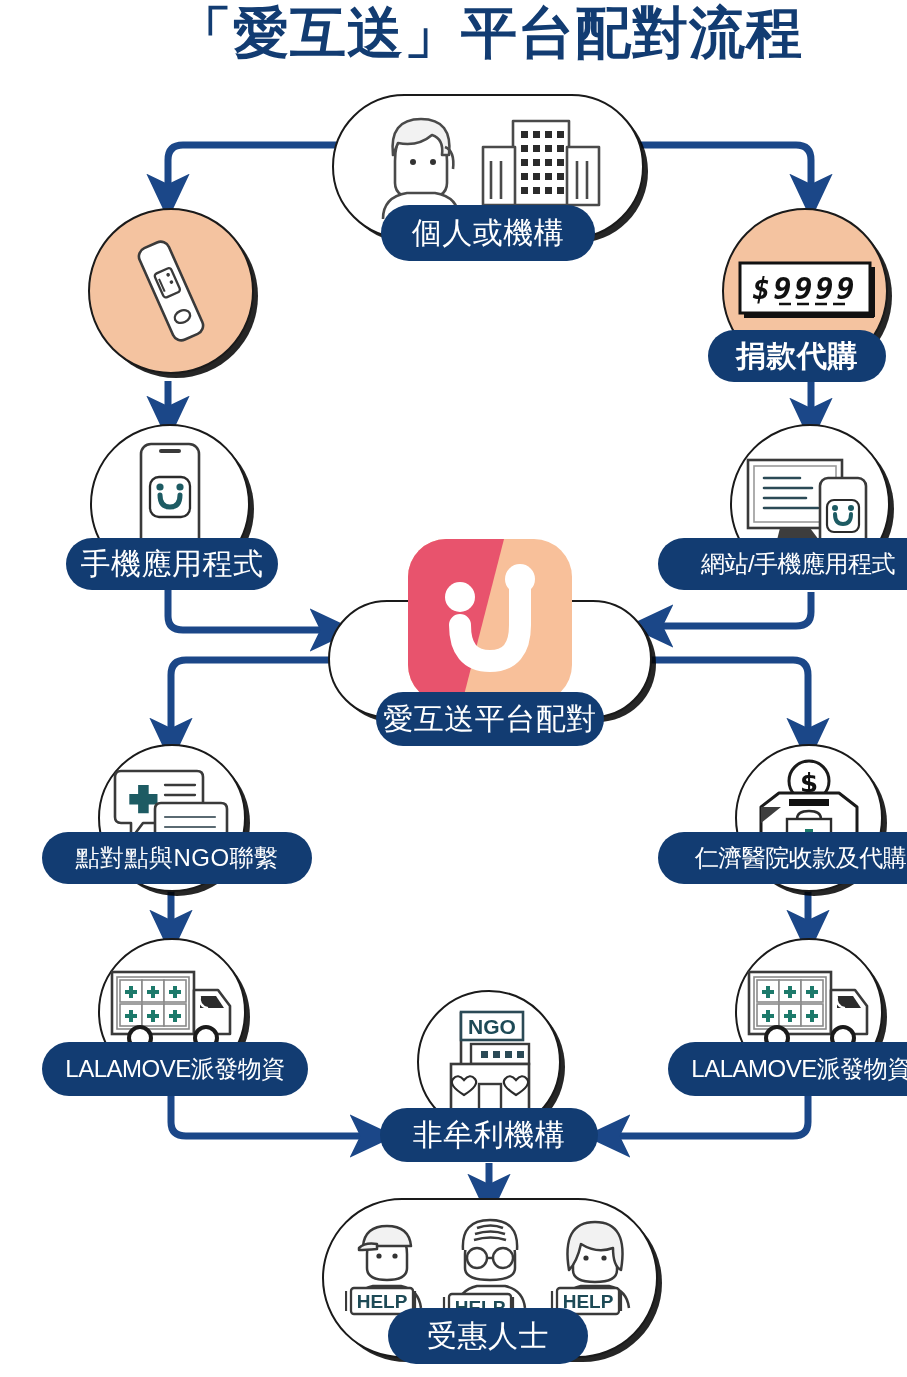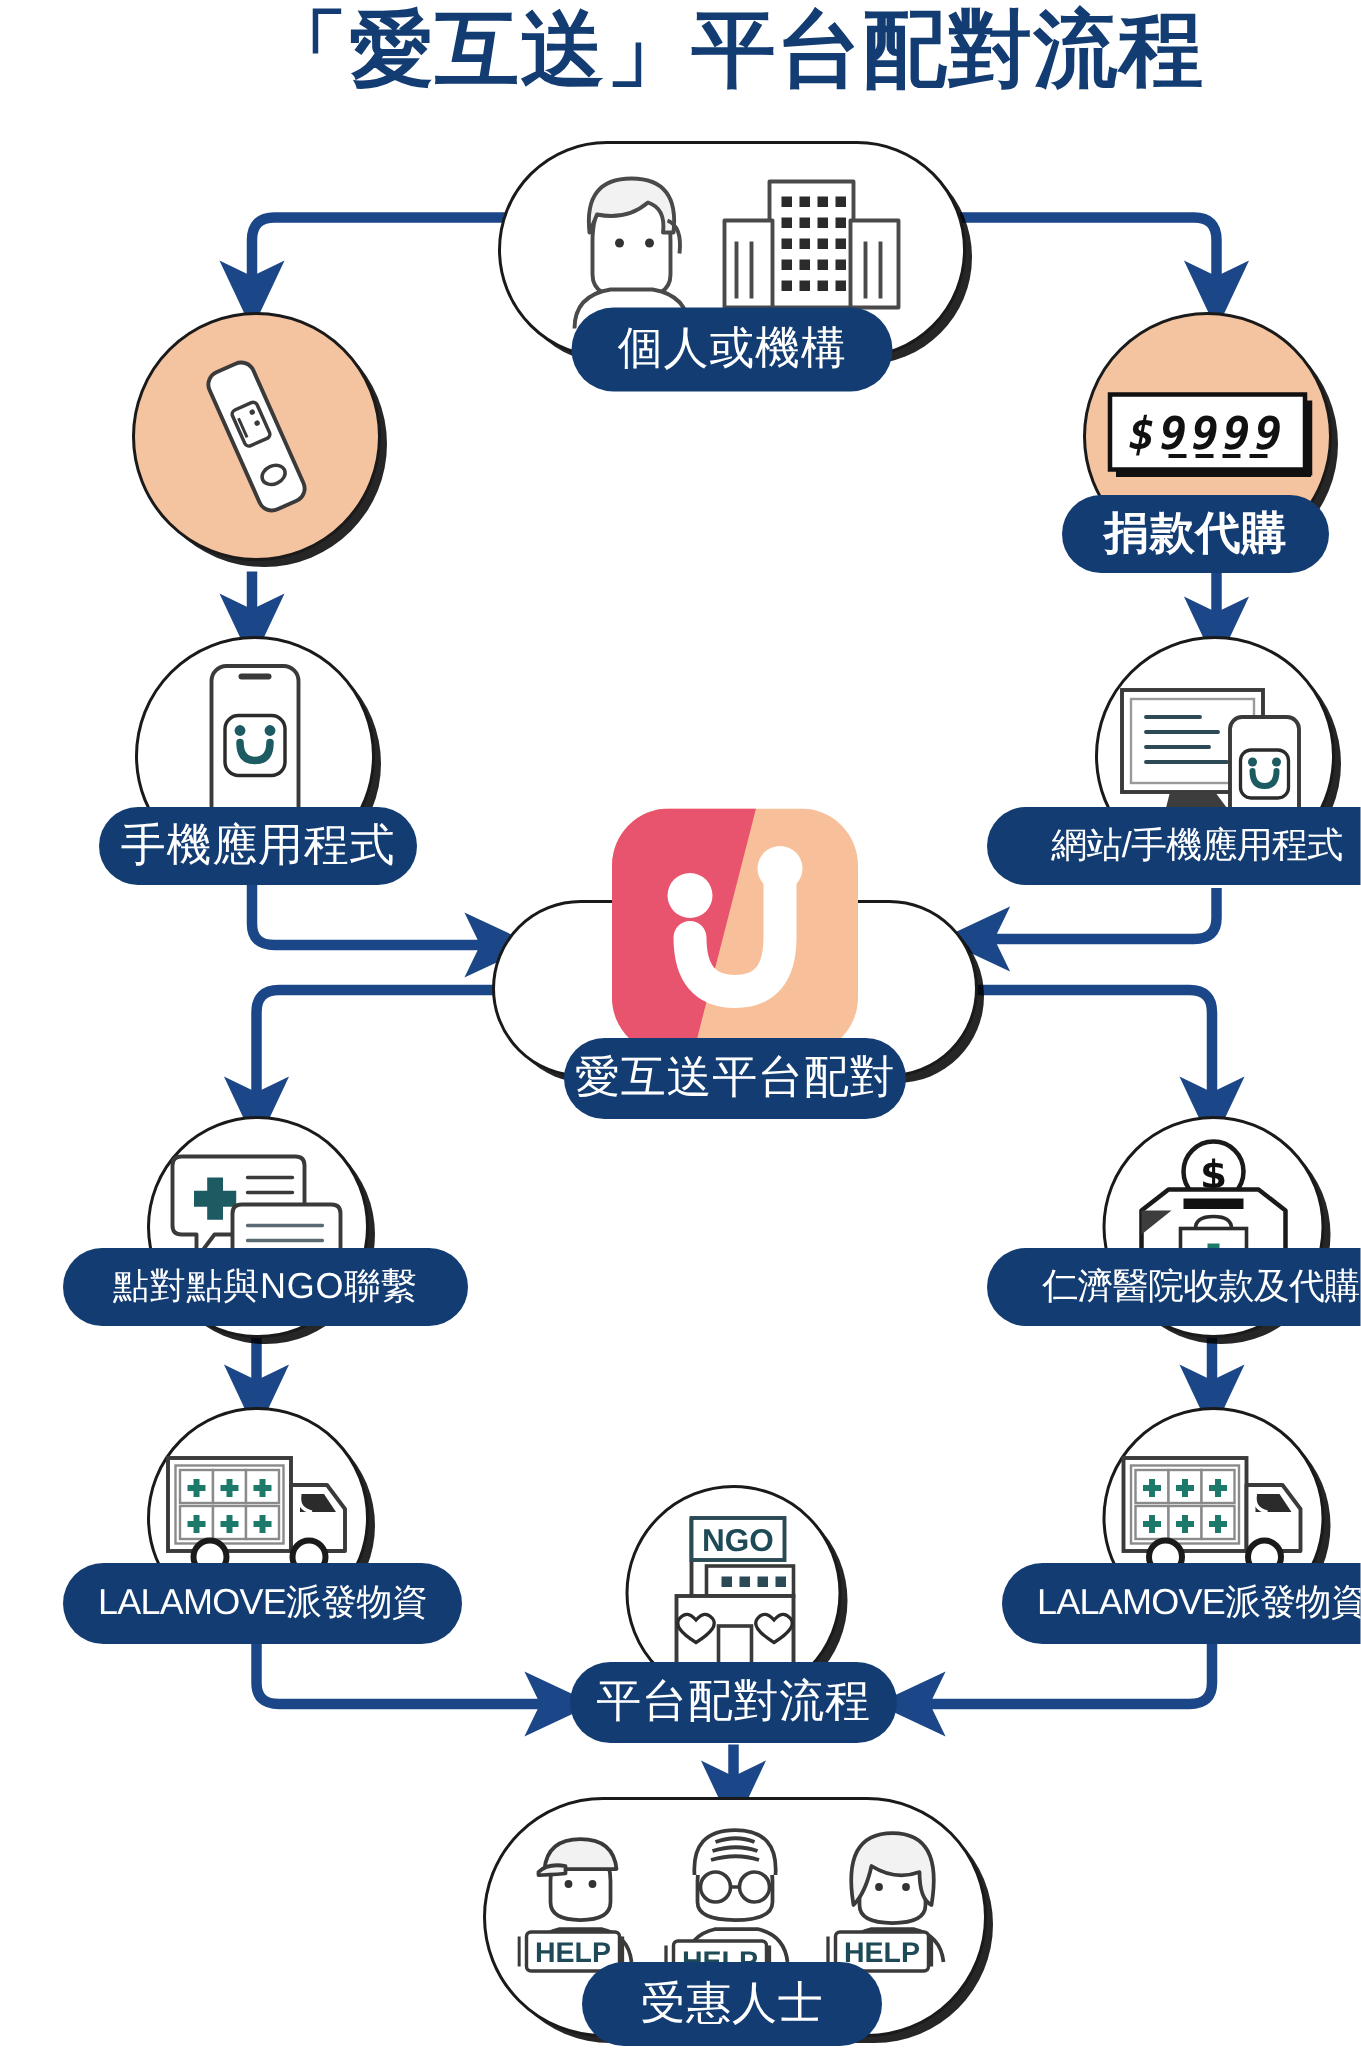--- a/index.html
+++ b/index.html
@@ -377,21 +377,21 @@
           <rect x="74" y="45" width="7" height="7"></rect>
             <rect x="86" y="45" width="7" height="7"></rect>
         </g>
         <rect x="20" y="58" width="78" height="50" fill="#fff" stroke="#3a3a3a" stroke-width="2.6"></rect>
         <rect x="48" y="78" width="22" height="30" fill="#fff" stroke="#3a3a3a" stroke-width="2.4"></rect>
         <path d="M33,74 q-6,-7 -11,-1 q-5,6 11,16 q16,-10 11,-16 q-5,-6 -11,1 Z" fill="none" stroke="#2b2b2b" stroke-width="2.2"></path>
         <path d="M85,74 q-6,-7 -11,-1 q-5,6 11,16 q16,-10 11,-16 q-5,-6 -11,1 Z" fill="none" stroke="#2b2b2b" stroke-width="2.2"></path>
       </svg>
     </div>
   </div>
-  <div class="label" style="left:344px; top:1108px; width:218px; height:54px;">平台配對流程</div>
+  <div class="label" style="left:344px; top:1108px; width:218px; height:54px;">非牟利機構</div>
 
   <div class="node" style="left:286px; top:1198px; width:336px; height:160px;">
     <div class="shape pill" style="width:336px;height:160px;"></div>
     <div class="artbox" style="align-items:flex-start;padding-top:14px;">
       <svg width="290" height="130" viewBox="0 0 290 130">
 
         <g fill="none" stroke="#3a3a3a" stroke-width="2.5" stroke-linejoin="round">
           <path d="M22,42 q0,-22 20,-22 q20,0 20,22 l0,14 q0,12 -20,12 q-20,0 -20,-12 Z" fill="#fff"></path>
           <path d="M18,34 q2,-20 24,-20 q22,0 24,20 l-48,0 Z" fill="#f2f2f2"></path>
           <path d="M14,36 q6,-6 18,-4 l0,5 q-12,1 -18,1 Z" fill="#f2f2f2"></path>

